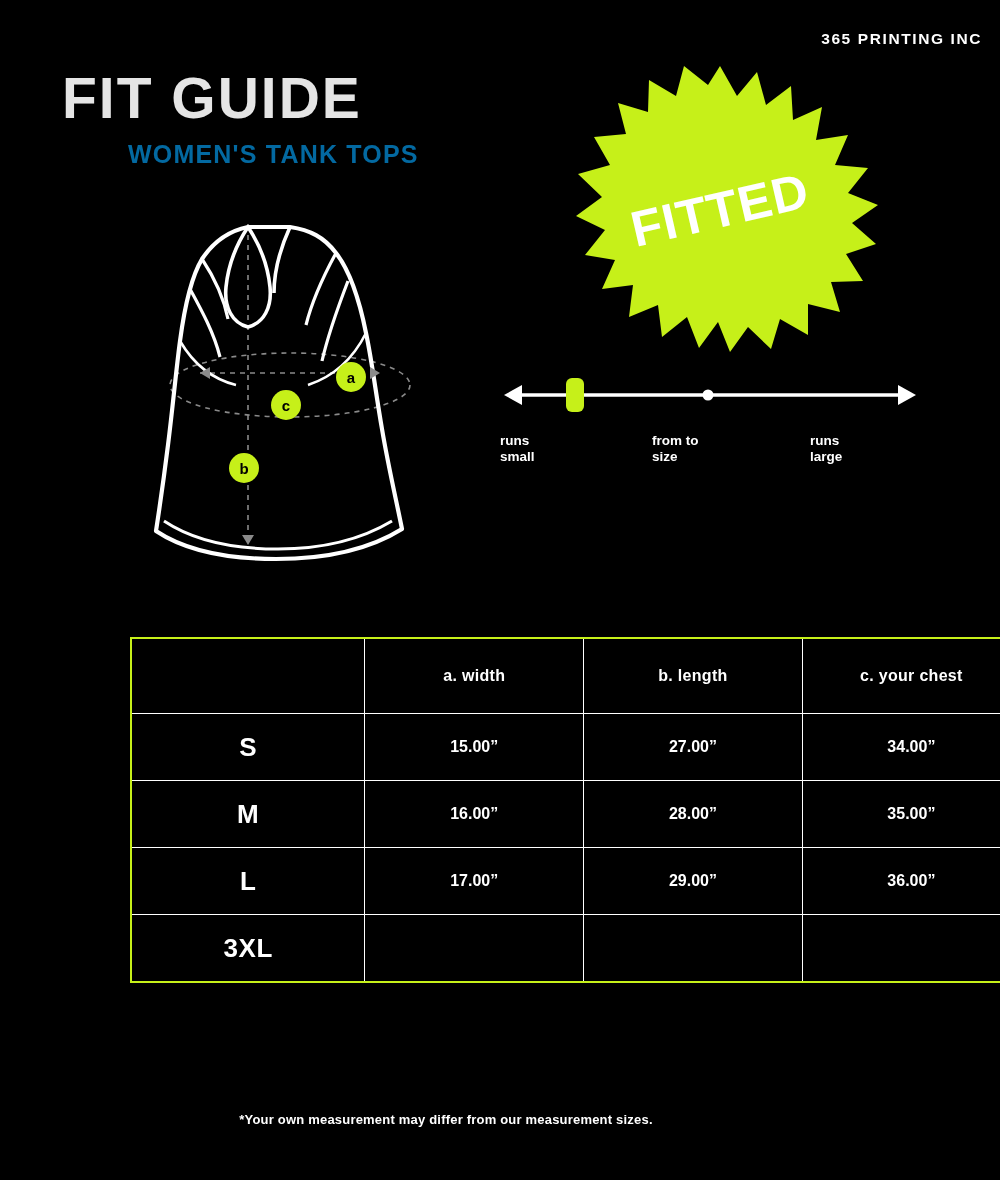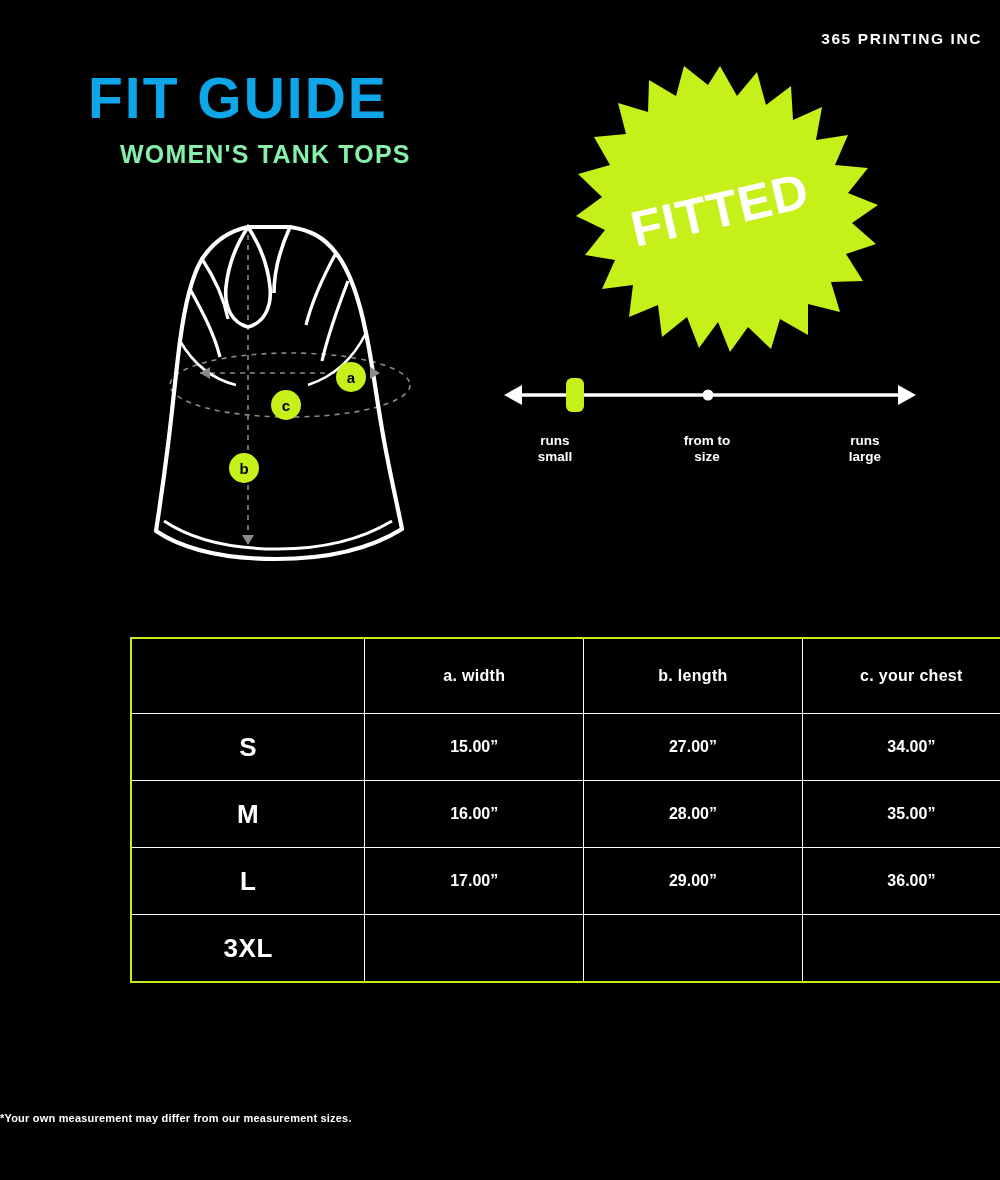--- a/index.html
+++ b/index.html
@@ -25,32 +25,31 @@
     color: #ffffff;
     text-align: center;
   }
   .title {
     position: absolute;
     left: 62px;
     top: 70px;
     font-size: 57px;
     font-weight: bold;
     letter-spacing: 2px;
-    color: #0ea5e9;
+    color: #e5e5e5;
     line-height: 1;
-    margin-left: 26px;
   }
   .subtitle {
     position: absolute;
-    left: 120px;
+    left: 128px;
     top: 140px;
     font-size: 25px;
     font-weight: bold;
     letter-spacing: 1.2px;
-    color: #86efac;
+    color: #0369a1;
   }
 
   
   .badge-wrap {
     position: absolute;
     left: 560px;
     top: 60px;
     width: 320px;
     height: 300px;
   }
@@ -102,21 +101,21 @@
     left: 500px;
     top: 365px;
     width: 420px;
     height: 110px;
   }
   .scale-label {
     position: absolute;
     font-size: 13.5px;
     font-weight: bold;
     line-height: 1.15;
-    text-align: center;
+    text-align: left;
     color: #ffffff;
   }
   .lbl-small { left: 0px;   top: 68px; width: 110px; }
   .lbl-true  { left: 152px; top: 68px; width: 110px; }
   .lbl-large { left: 310px; top: 68px; width: 110px; }
 
   
   table.sizes {
     position: absolute;
     left: 130px;
@@ -149,22 +148,22 @@
     font-weight: bold;
     letter-spacing: .5px;
   }
   col.c-size  { width: 200px; }
   col.c-val   { width: 187px; }
   .footnote {
     position: absolute;
     left: 0;
     top: 1112px;
     width: 892px;
-    text-align: left;
-    font-size: 11px;
+    text-align: center;
+    font-size: 13px;
     font-weight: bold;
     color: #ffffff;
     letter-spacing: .2px;
   }
 </style>
 </head>
 <body>
 
 <div class="brand">365 PRINTING INC</div>
 

